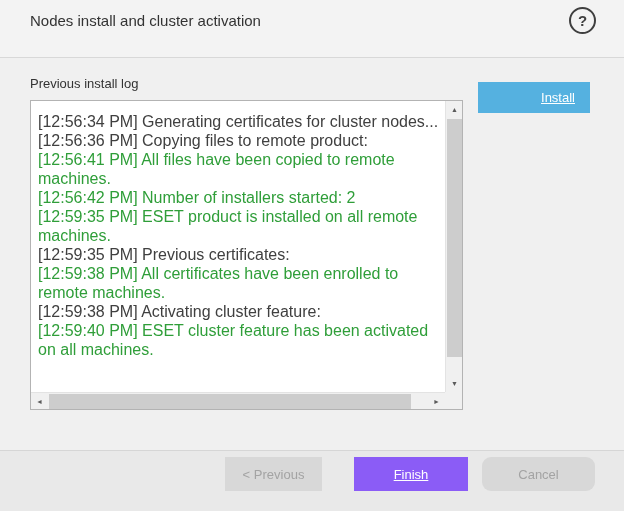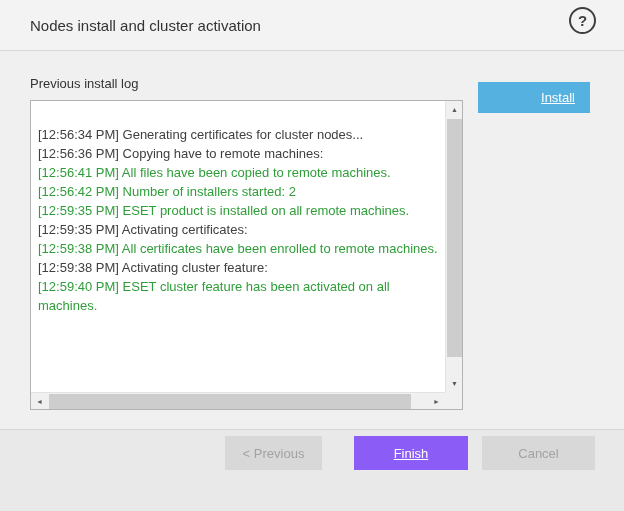--- a/index.html
+++ b/index.html
@@ -6,23 +6,23 @@
   html,body { width:624px; height:511px; }
   body {
     font-family:"Liberation Sans", sans-serif;
     background:#f0f0f0;
     overflow:hidden;
   }
   .window { position:relative; width:624px; height:511px; background:#f0f0f0; }
 
   
   .header {
-    position:absolute; top:0; left:0; right:0; height:51px;
+    position:absolute; top:0; left:0; right:0; height:58px;
     background:#f3f3f3; border-bottom:1px solid #d8d8d8;
-    display:flex; align-items:flex-end; padding:0 28px 16px 30px;
+    display:flex; align-items:center; padding:0 28px 16px 30px;
   }
   .title { flex:1; font-size:15px; color:#333; }
   .help-btn {
     width:27px; height:27px; border:2px solid #3f3f3f; border-radius:50%;
     background:transparent; color:#3f3f3f; font-size:15px; font-weight:bold;
     display:flex; align-items:center; justify-content:center; cursor:pointer;
   }
 
   
   .log-label { position:absolute; top:76px; left:30px; font-size:13px; color:#333; }
@@ -35,22 +35,22 @@
     padding-left:48px;
   }
 
   
   .log-box {
     position:absolute; top:100px; left:30px; width:433px; height:310px;
     background:#ffffff; border:1px solid #b3b3b3;
   }
   .log-viewport {
     position:absolute; top:0; left:0; right:17px; bottom:17px;
-    overflow:hidden; padding:24px 2px 0 7px;
-    font-size:13px; line-height:19px;
+    overflow:hidden; padding:11px 2px 0 7px;
+    font-size:16px; line-height:19px;
   }
   .log-line.normal { color:var(--normaltext,#404040); }
   .log-line.success { color:var(--success,#2f9e39); }
 
   
   .v-scrollbar {
     position:absolute; top:0; right:0; bottom:17px; width:17px;
     background:#f0f0f0; border-left:1px solid #e3e3e3;
   }
   .h-scrollbar {
@@ -65,58 +65,58 @@
   .v-scrollbar .sb-btn { width:17px; height:17px; }
   .v-scrollbar .sb-down { position:absolute; bottom:0; left:0; }
   .h-scrollbar .sb-btn { width:17px; height:16px; position:absolute; top:0; }
   .h-scrollbar .sb-left { left:0; }
   .h-scrollbar .sb-right { right:0; }
   .v-thumb { position:absolute; top:18px; left:1px; width:15px; height:238px; background:#cdcdcd; cursor:pointer; }
   .h-thumb { position:absolute; left:18px; top:1px; height:15px; width:362px; background:#cdcdcd; cursor:pointer; }
 
   
   .footer {
-    position:absolute; left:0; right:0; bottom:0; height:82px;
+    position:absolute; left:0; right:0; bottom:0; height:61px;
     background:#e9e9e9; border-top:1px solid #d6d6d6;
     display:flex; justify-content:flex-end; align-items:flex-start;
     padding:6px 29px 0 0;
   }
   .btn {
     height:34px; border:none; font-size:13px; cursor:pointer;
     display:flex; align-items:center; justify-content:center;
     font-family:"Liberation Sans", sans-serif;
   }
   .btn-prev { width:97px; background:#d8d8d8; color:#a3a3a3; margin-right:32px; cursor:default; }
   .btn-finish { width:114px; background:#8b5cf6; color:#fff; text-decoration:underline; margin-right:14px; }
-  .btn-cancel { width:113px; background:#d8d8d8; color:#a3a3a3; cursor:default; }
+  .btn-cancel { width:113px; background:#d8d8d8; color:#a3a3a3; cursor:default;border-radius:9px; }
 </style>
 </head>
 <body>
 
 <div class="window">
 
   <div class="header">
     <div class="title">Nodes install and cluster activation</div>
     <button class="help-btn">
       <span>?</span>
     </button>
   </div>
 
   <div class="log-label">Previous install log</div>
 
   <button class="install-btn">Install</button>
 
   <div class="log-box">
     <div class="log-viewport">
         <div class="log-line normal">[12:56:34 PM] Generating certificates for cluster nodes...</div>
-        <div class="log-line normal">[12:56:36 PM] Copying have to remote machines:</div>
+        <div class="log-line normal">[12:56:36 PM] Copying files to remote product:</div>
         <div class="log-line success">[12:56:41 PM] All files have been copied to remote machines.</div>
         <div class="log-line success">[12:56:42 PM] Number of installers started: 2</div>
         <div class="log-line success">[12:59:35 PM] ESET product is installed on all remote machines.</div>
-        <div class="log-line normal">[12:59:35 PM] Activating certificates:</div>
+        <div class="log-line normal">[12:59:35 PM] Previous certificates:</div>
         <div class="log-line success">[12:59:38 PM] All certificates have been enrolled to remote machines.</div>
         <div class="log-line normal">[12:59:38 PM] Activating cluster feature:</div>
         <div class="log-line success">[12:59:40 PM] ESET cluster feature has been activated on all machines.</div>
       </div>
 
     <div class="v-scrollbar">
       <div class="sb-btn sb-up">▲</div>
       <div class="v-thumb"></div>
       <div class="sb-btn sb-down">▼</div>
     </div>

